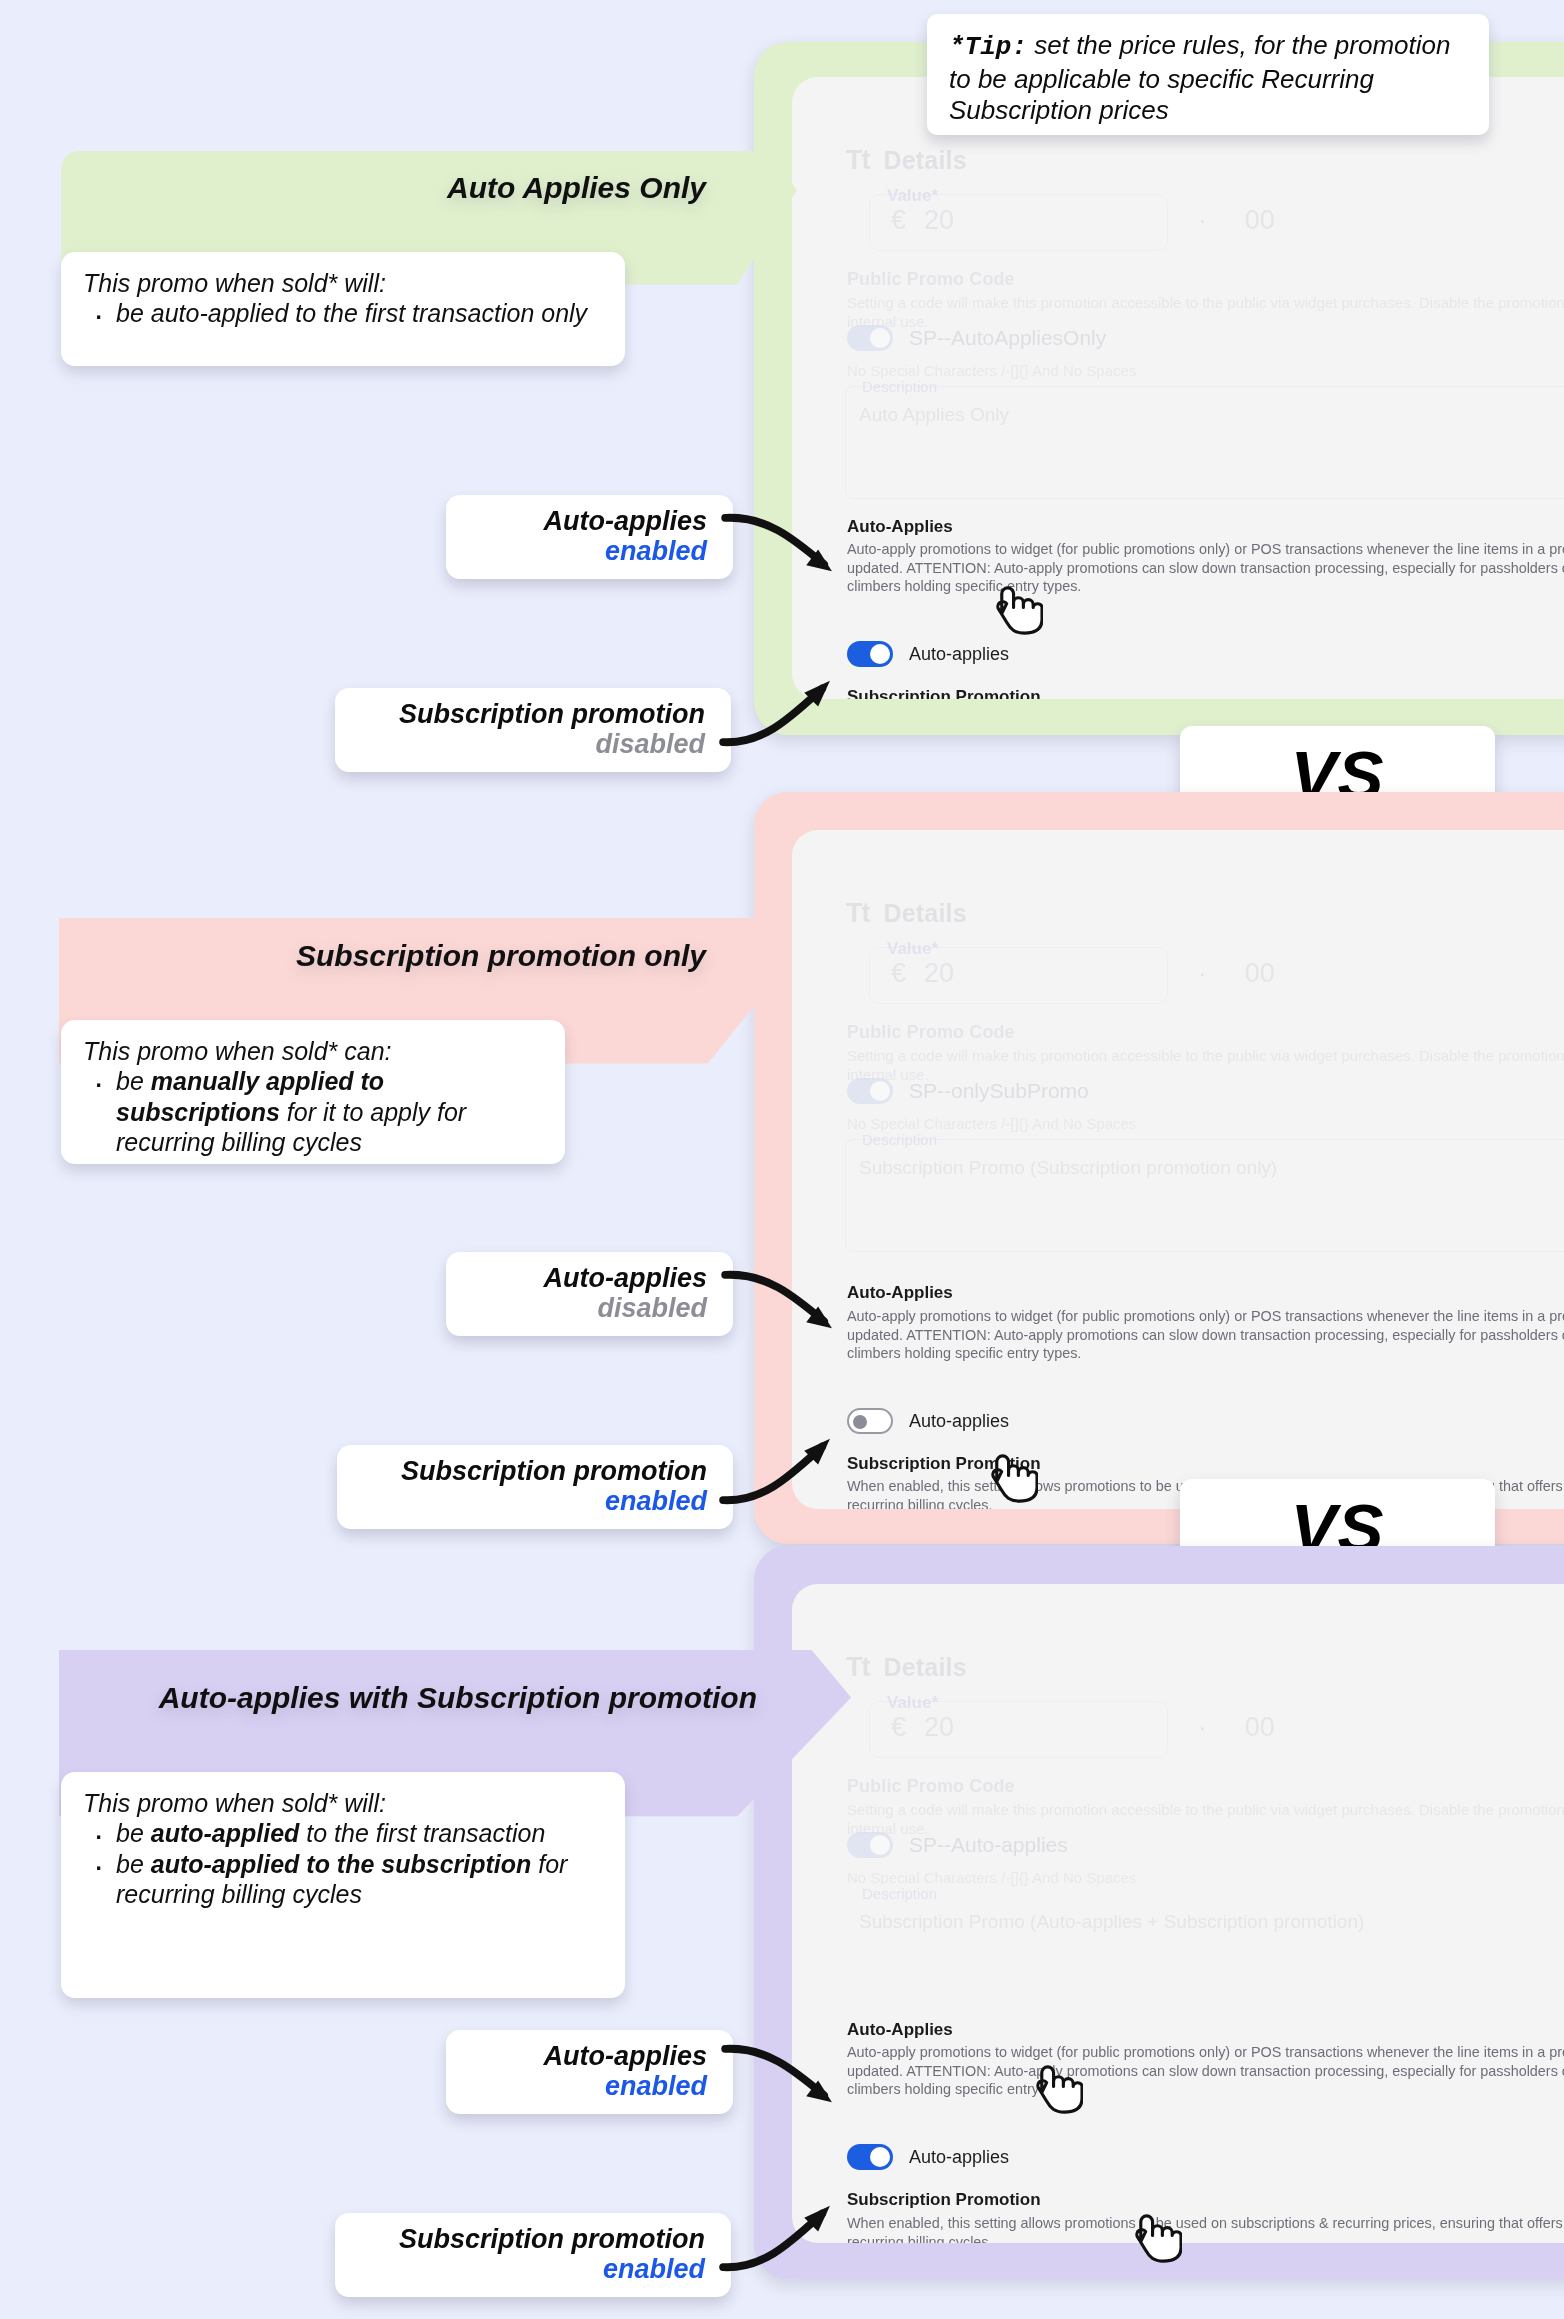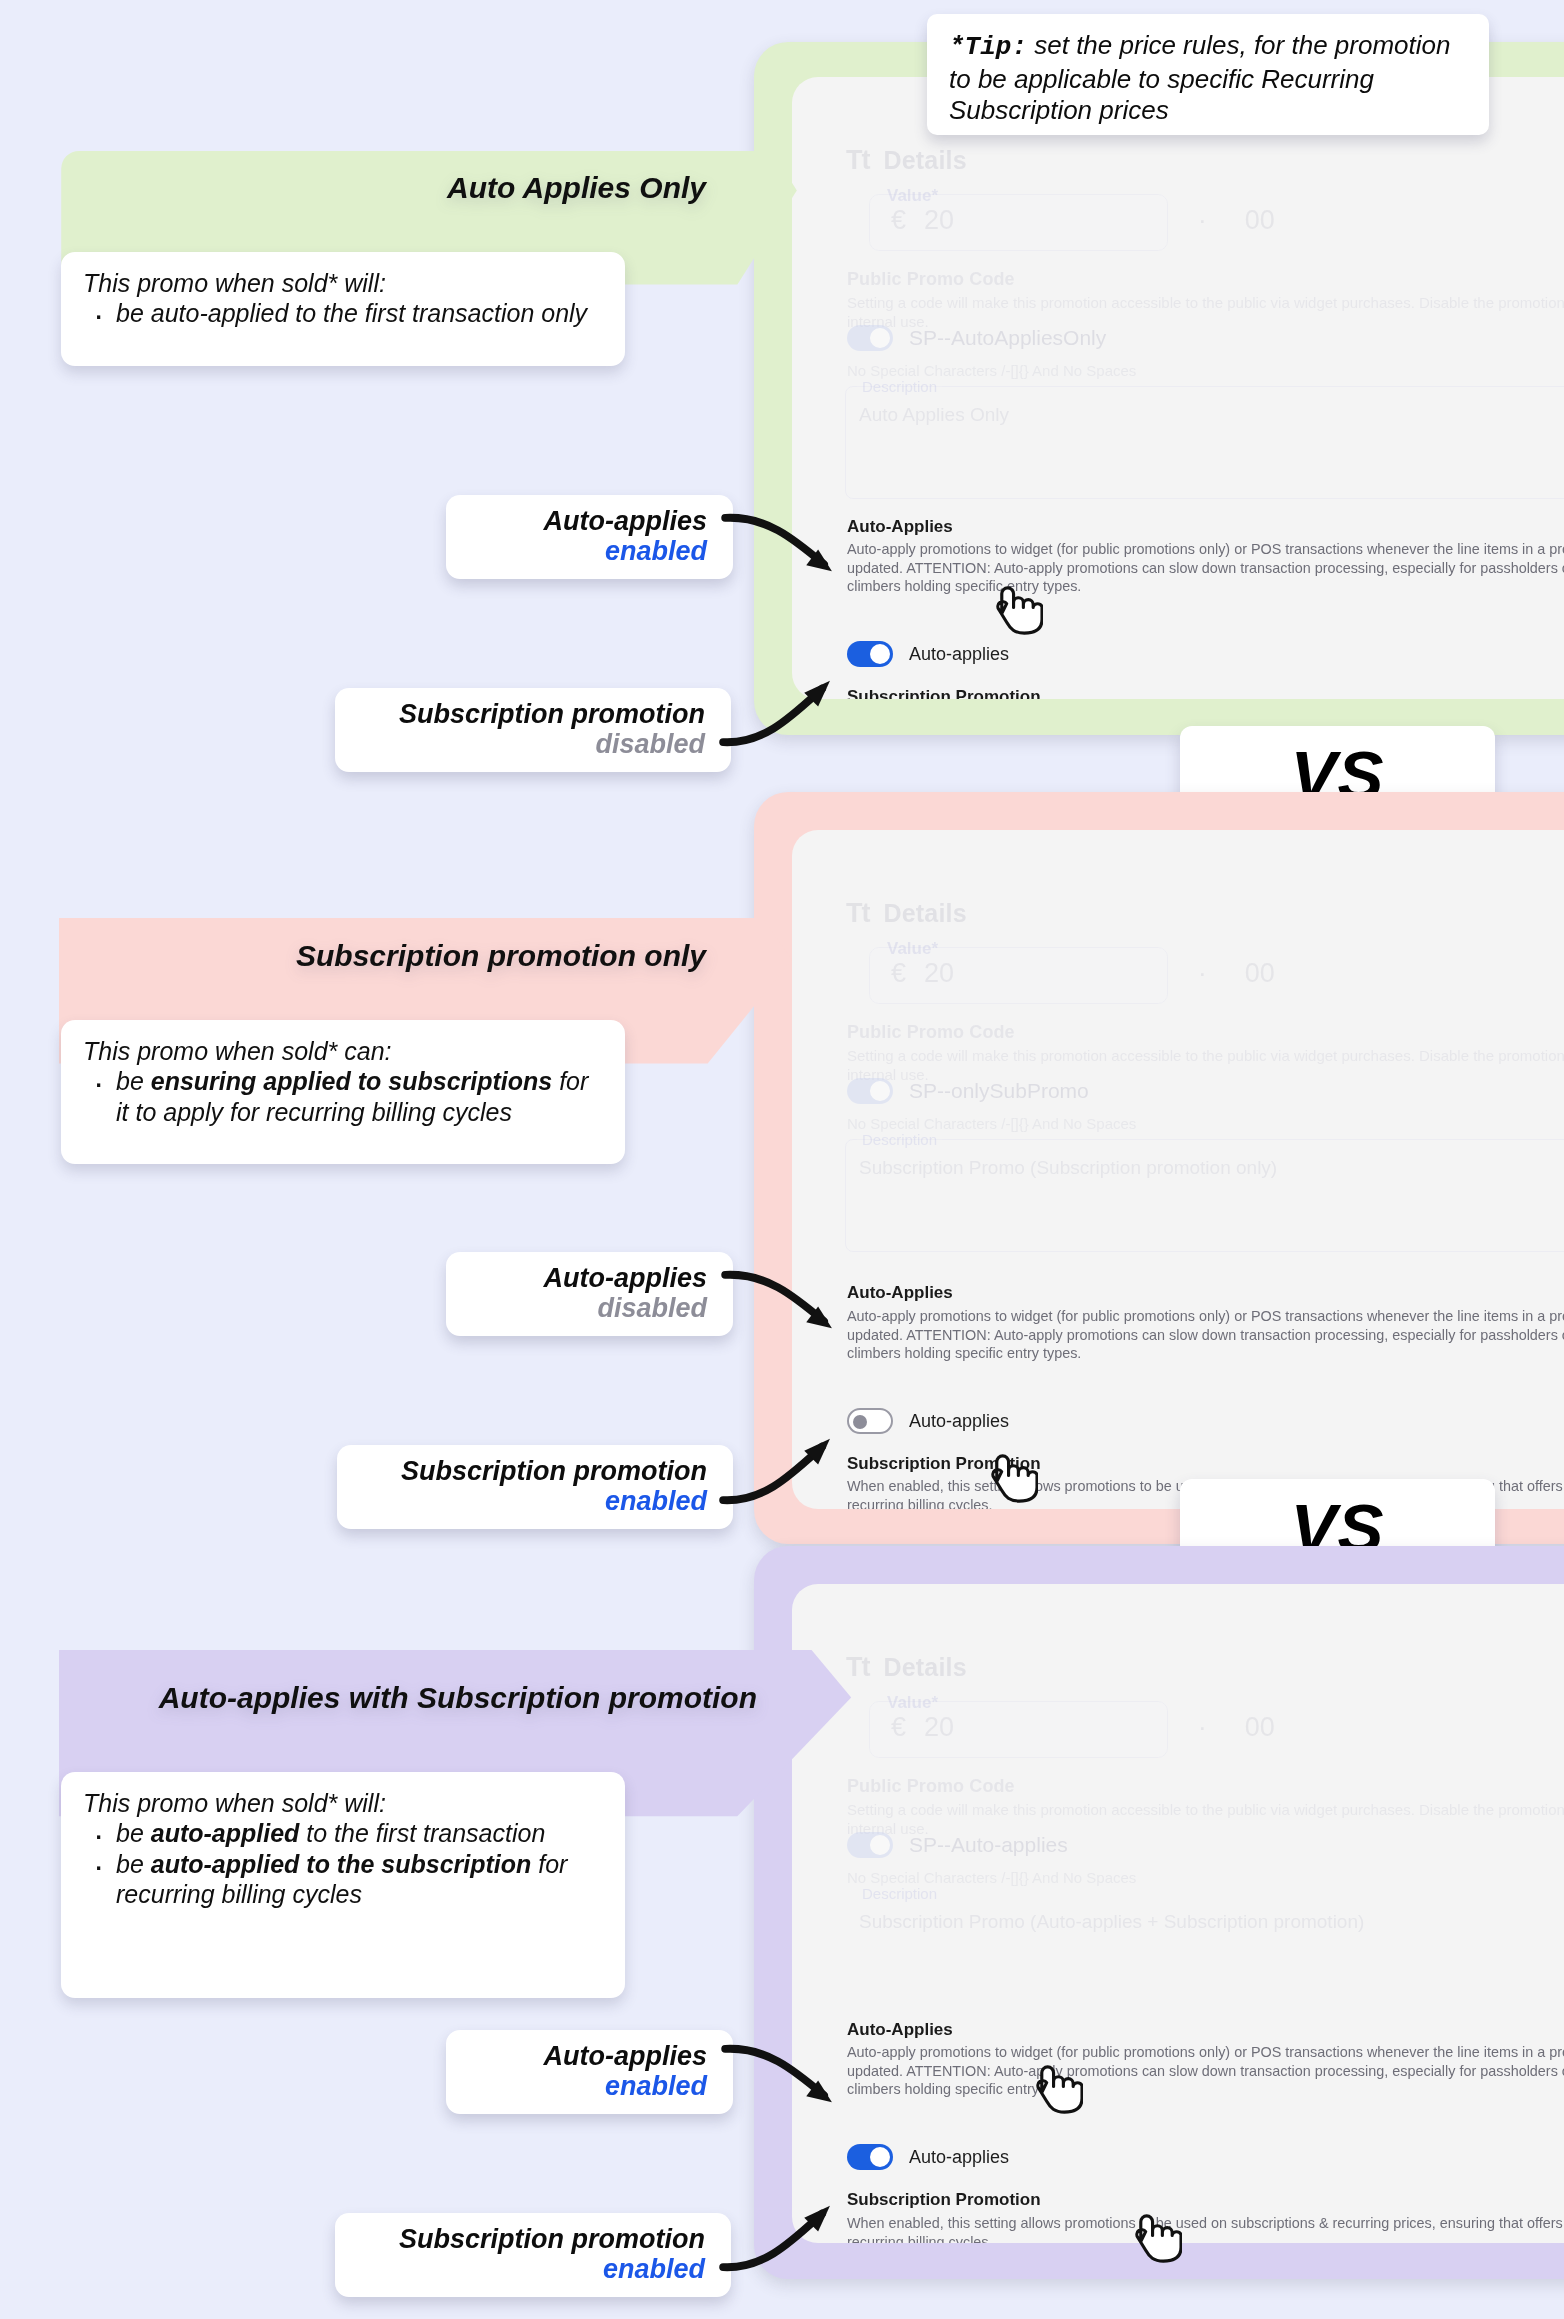--- a/index.html
+++ b/index.html
@@ -290,24 +290,24 @@
     </div>
   </div>
 
   <svg class="arrow" style="left:59px;top:906px;" width="743" height="198" viewBox="0 0 750 200">
     <path d="M20,12 h690 l30,42 -85,105 -655,0 a18,18 0 0 1 -18,-18 V30 a18,18 0 0 1 18,-18 z" fill="#fbd8d5"></path>
   </svg>
   <div class="ribbon" style="left:59px;top:918px;width:693px;height:75px;">
     <span class="ribbon-txt" style="font-size:30px;margin-left:12px;">Subscription promotion only</span>
   </div>
 
-  <div class="infobox" style="left:61px;top:1020px;width:564px;height:144px;padding:16px 20px 16px 22px;">
+  <div class="infobox" style="left:61px;top:1020px;width:504px;height:144px;padding:16px 20px 16px 22px;">
     <div class="line">This promo when sold* can:</div>
     <ul class="bullets">
-      <li><span>be <b>ensuring applied to subscriptions</b> for it to apply for recurring billing cycles</span></li>
+      <li><span>be <b>manually applied to subscriptions</b> for it to apply for recurring billing cycles</span></li>
     </ul>
   </div>
 
   <div class="callout" style="left:446px;top:1252px;width:287px;height:84px;">
     <div class="t1">Auto-applies</div>
     <div class="t2 st-disabled">disabled</div>
   </div>
   <svg class="arrow" style="left:721px;top:1267px;" width="129" height="84" viewBox="0 0 130 85">
     <path d="M4,8 C45,6 72,28 104,55" stroke="#111" stroke-width="8" fill="none" stroke-linecap="round"></path>
     <path d="M112,62 L86,56 L98,40 Z" fill="#111"></path>

